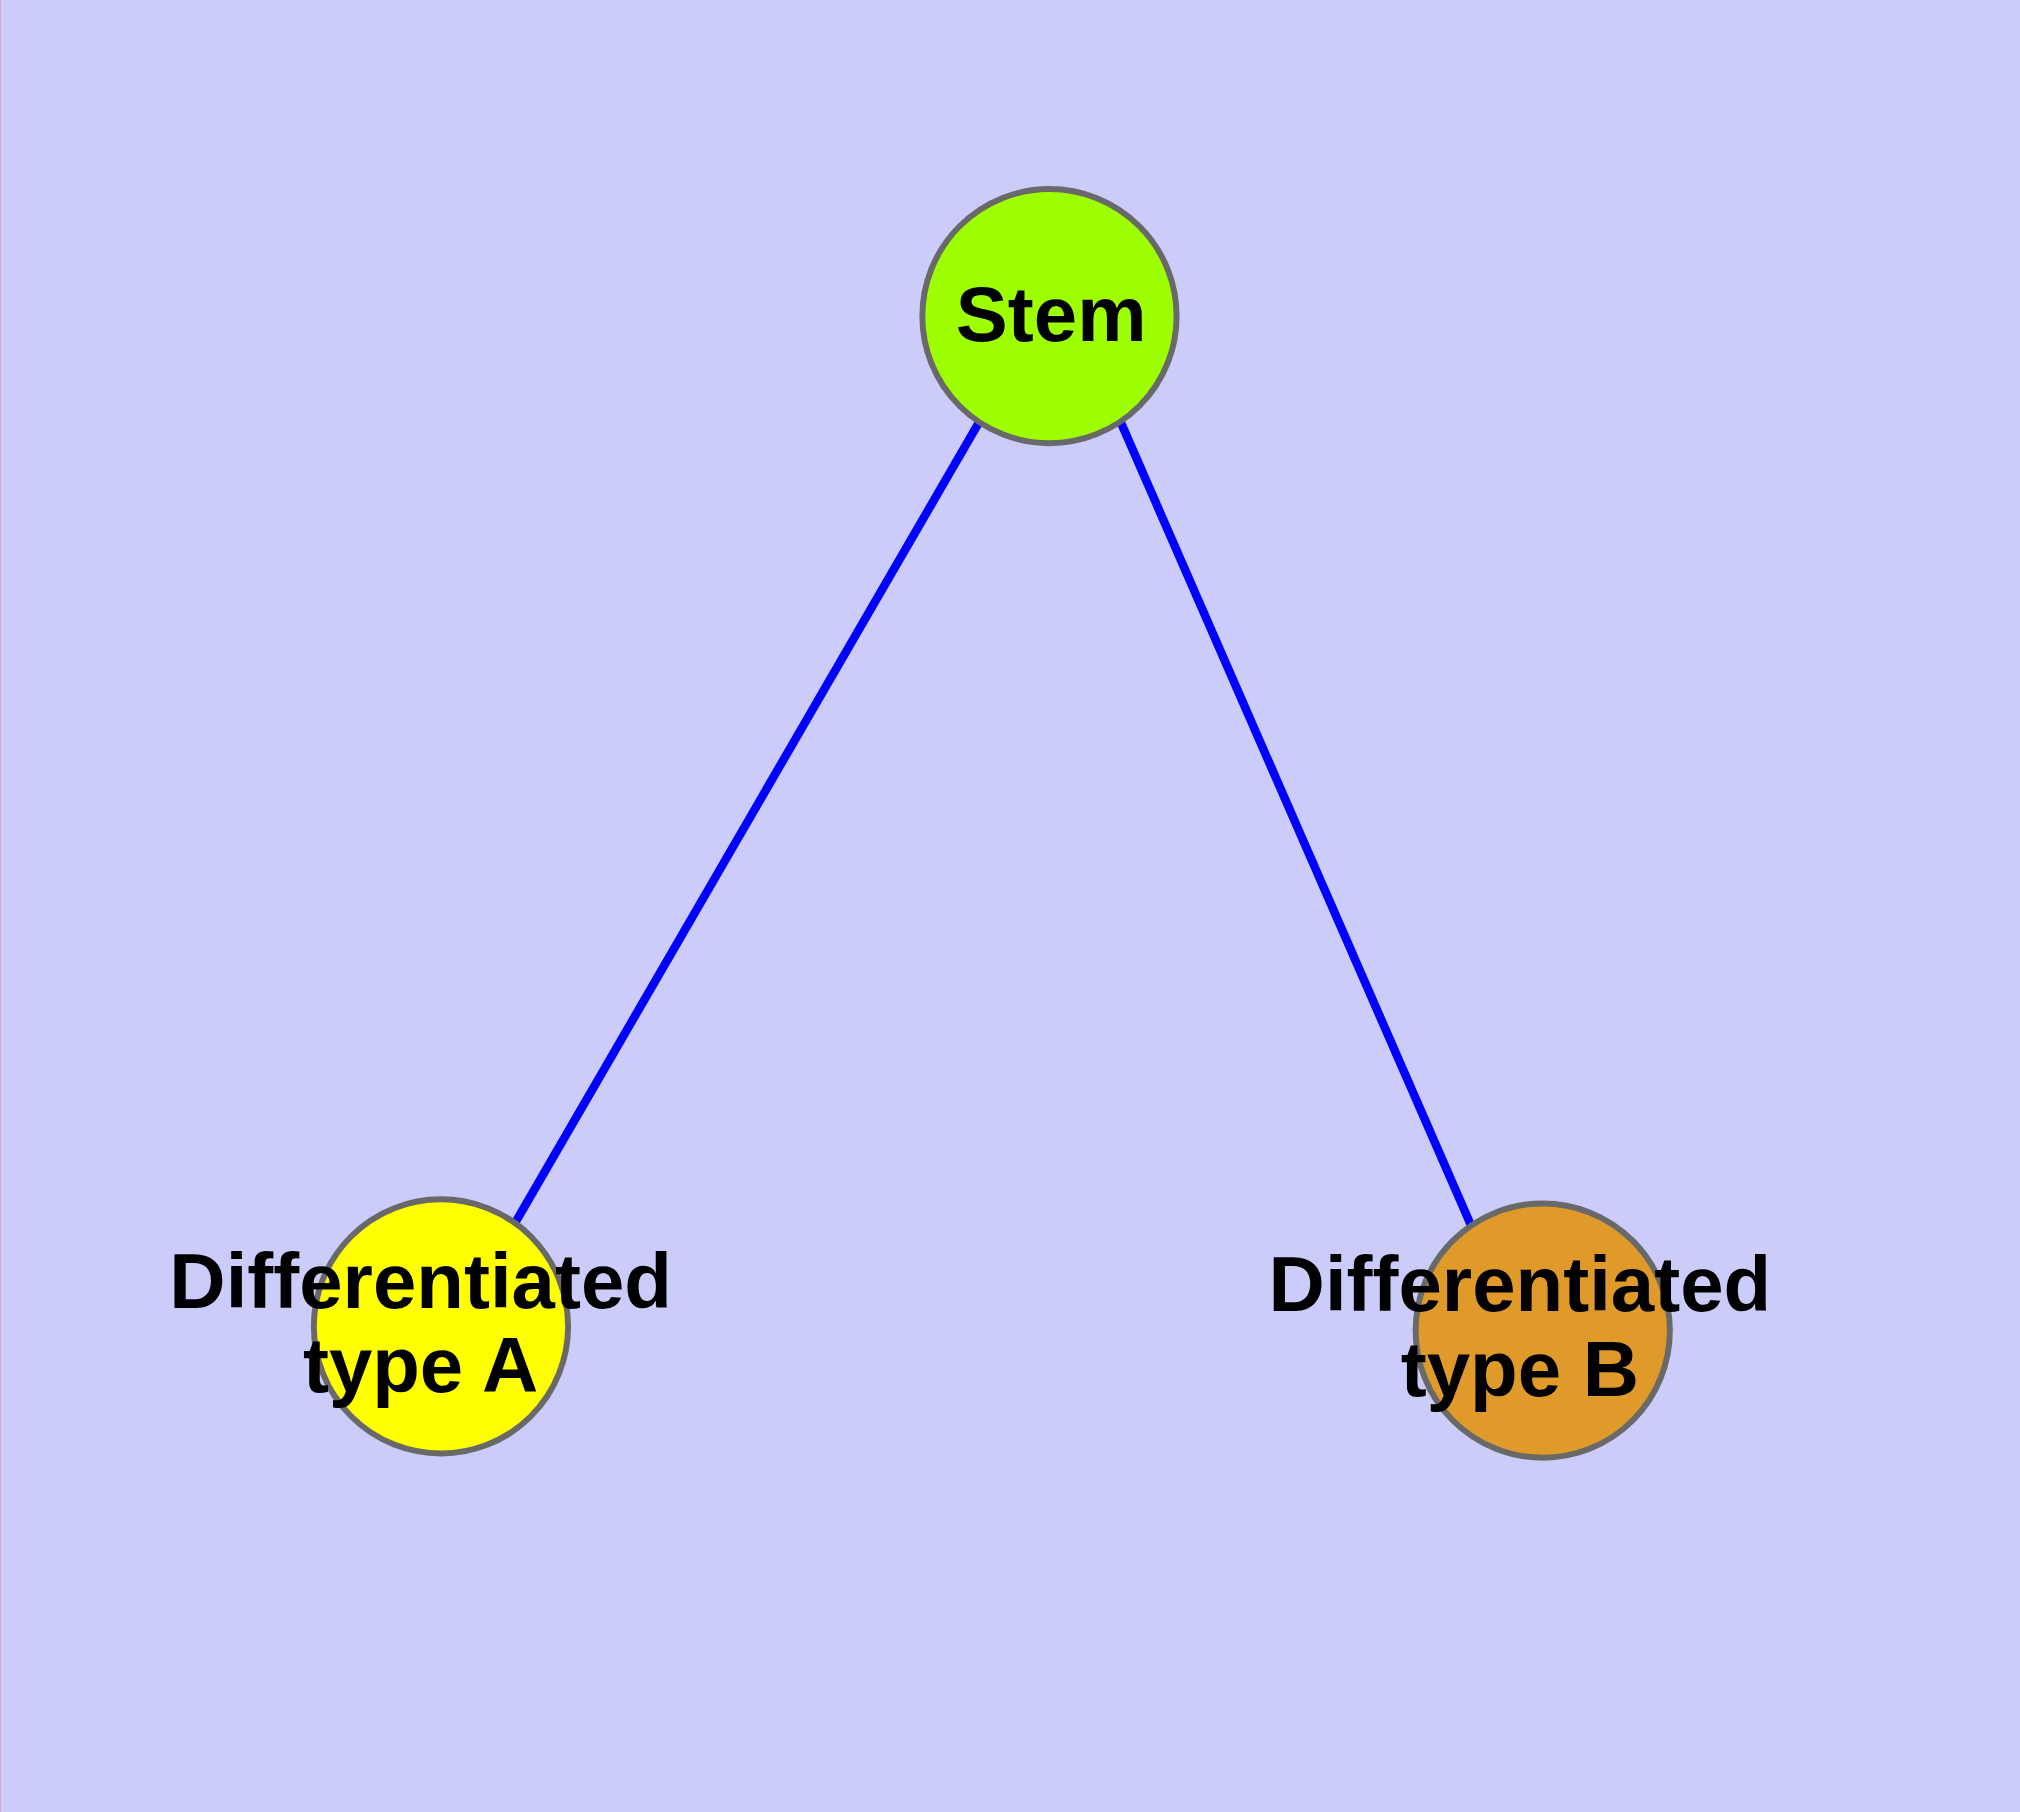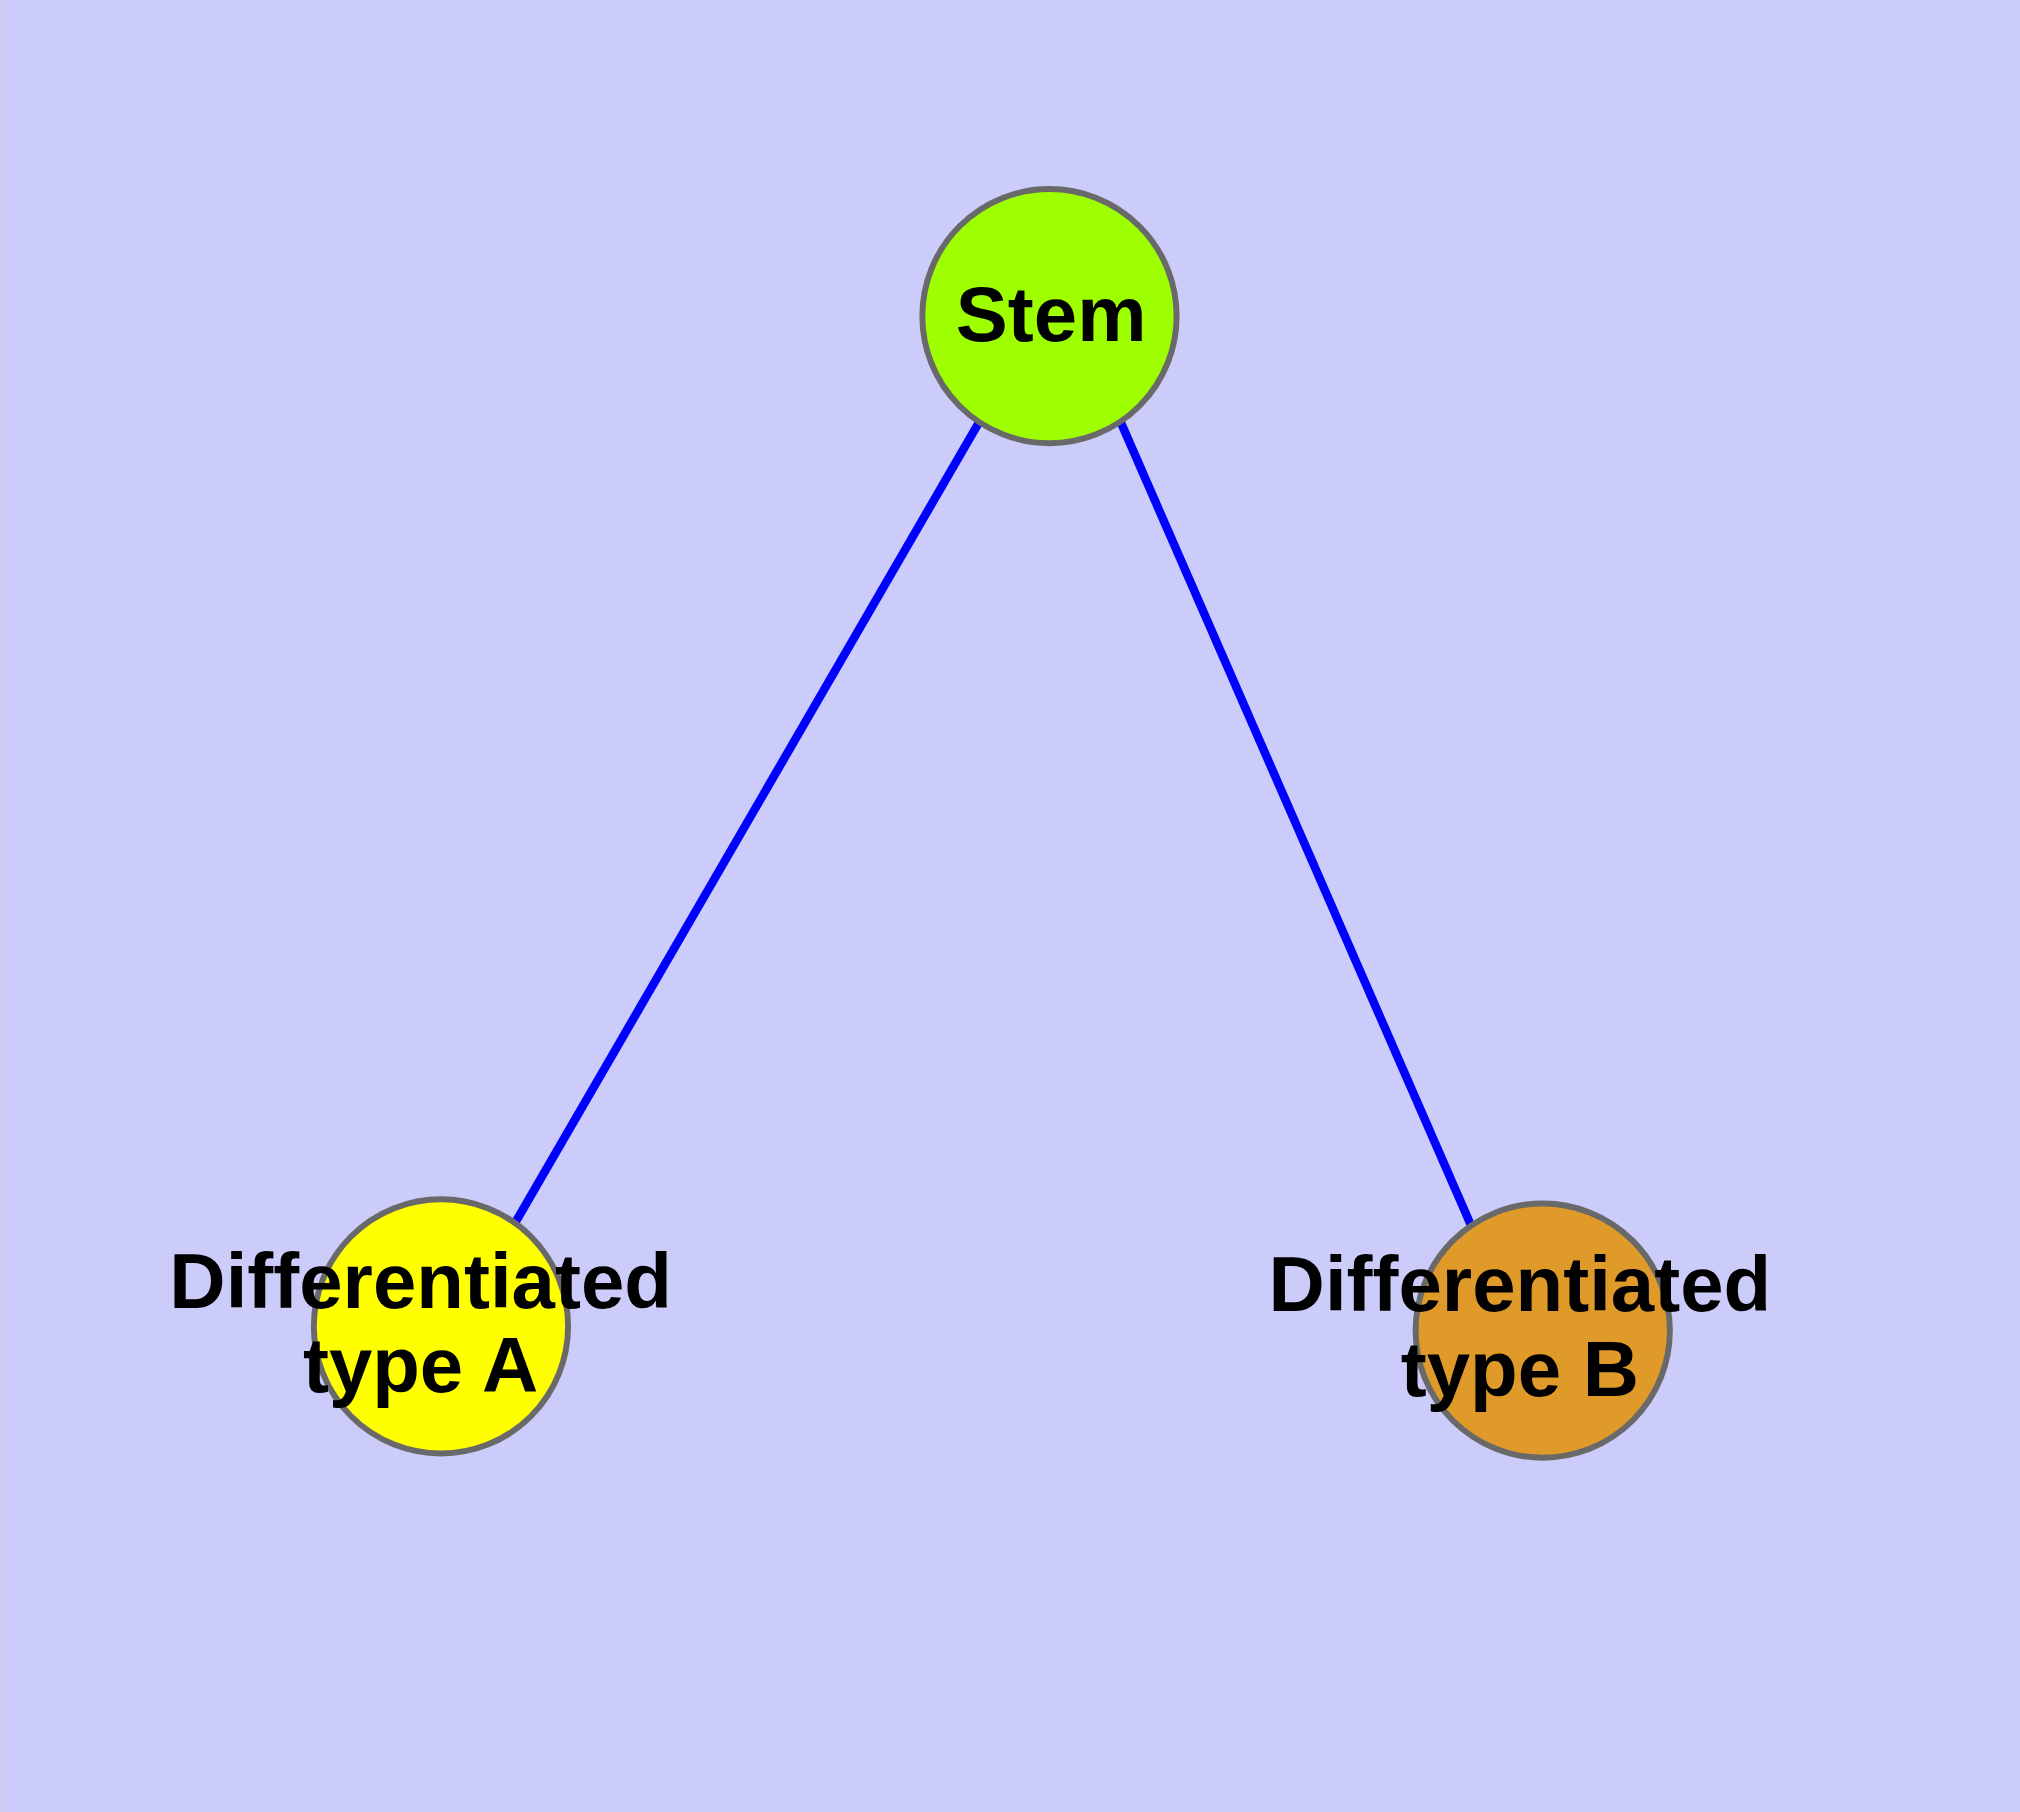--- a/index.html
+++ b/index.html
@@ -11,21 +11,21 @@
   body {
     width: 2021px;
     height: 1812px;
     overflow: hidden;
     font-family: "Liberation Sans", sans-serif;
   }
   #graph-canvas {
     position: relative;
     width: 2021px;
     height: 1812px;
-    background: #fdba74;
+    background: #ef4444;
   }
   #graph-svg {
     position: absolute;
     top: 0;
     left: 0;
     width: 2021px;
     height: 1812px;
     display: block;
   }
   .node-label {

